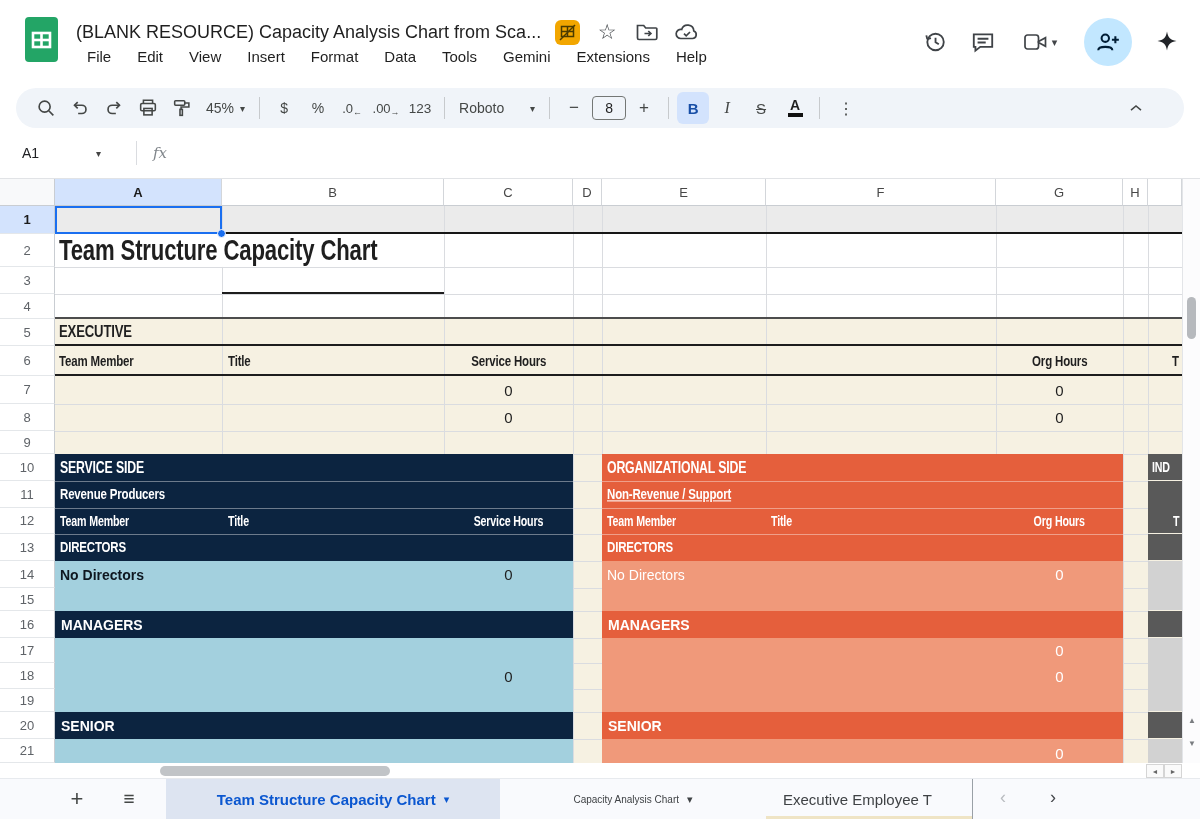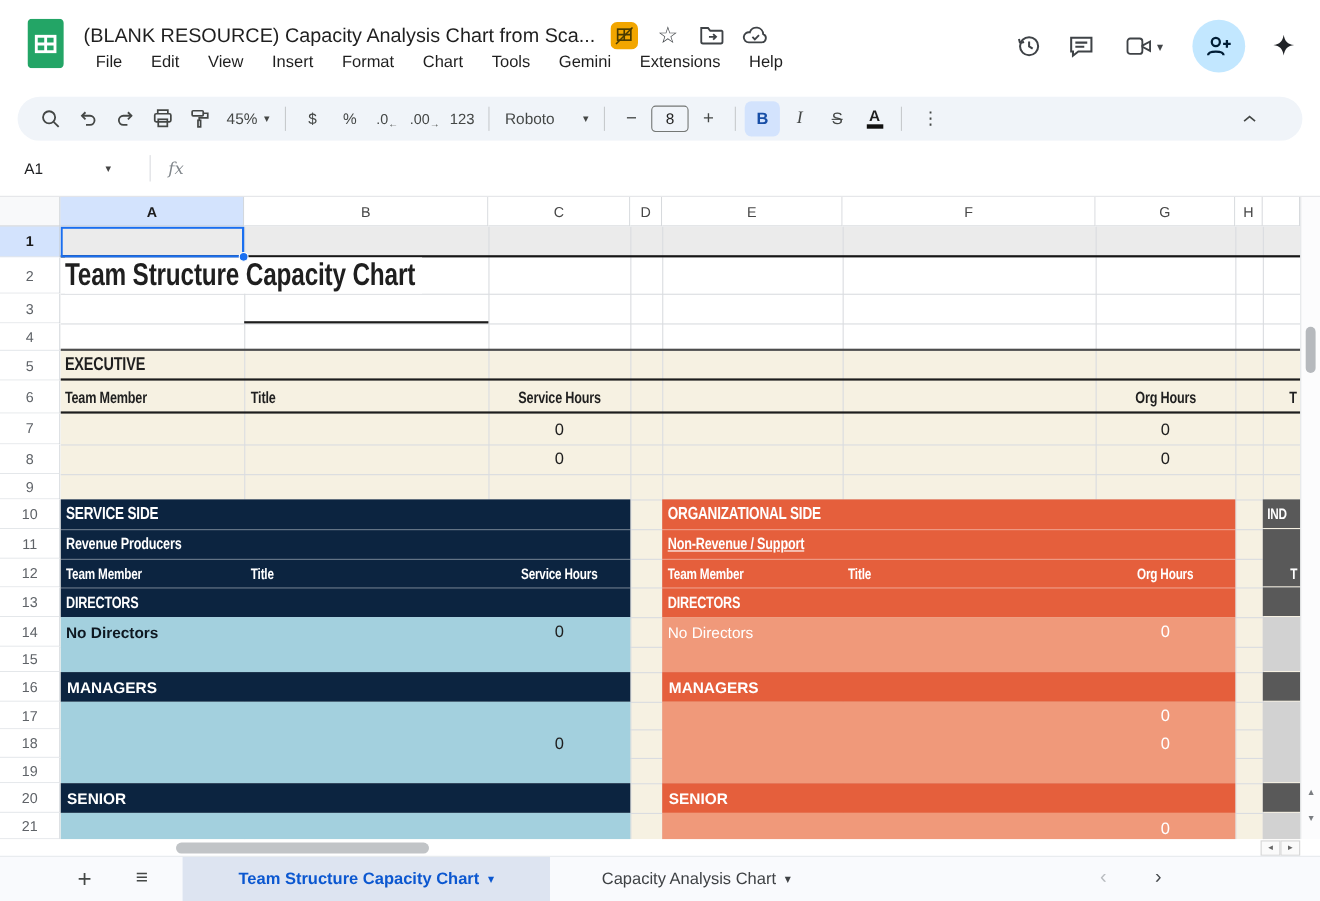--- a/index.html
+++ b/index.html
@@ -87,21 +87,21 @@
   .harr { position:absolute; top:1px; width:18px; height:14px; border:1px solid #d5d5d5; background:#fafafa; font-size:7px; color:#666; display:flex; align-items:center; justify-content:center; }
 
   
   #tabbar { position:absolute; left:0; top:778px; width:1200px; height:41px; background:#f9fafd; border-top:1px solid #e7eaee; display:flex; align-items:center; }
   #add-sheet { margin-left:62px; font-size:22px; color:#444746; width:30px; text-align:center; cursor:pointer; }
   #all-sheets { margin-left:22px; font-size:19px; color:#444746; width:30px; text-align:center; cursor:pointer; }
   #tab-active { position:absolute; left:166px; top:0; width:334px; height:41px; background:#dde4f1; display:flex; align-items:center; justify-content:center; gap:8px; cursor:pointer; }
   #tab-active .lbl { font-size:15px; font-weight:700; color:#0b57d0; }
   #tab-active .crt { font-size:11px; color:#0b57d0; }
   #tab-2 { position:absolute; left:500px; top:0; width:266px; height:41px; display:flex; align-items:center; justify-content:center; gap:8px; cursor:pointer; }
-  #tab-2 .lbl { font-size:15px; color:#3f4245; }
+  #tab-2 .lbl { font-size:10px; color:#3f4245; }
   #tab-2 .crt { font-size:11px; color:#3f4245; }
   #tab-3 { position:absolute; left:766px; top:0; width:207px; height:41px; display:flex; align-items:center; overflow:hidden; border-right:1.5px solid #9aa0a6; cursor:pointer; }
   #tab-3 .lbl { font-size:15px; color:#3f4245; padding-left:17px; white-space:nowrap; }
   #tab-3 .colorbar { position:absolute; left:0; bottom:0; width:207px; height:4px; background:#efe4c5; }
   #tabnav-left { position:absolute; left:990px; top:8px; font-size:18px; color:#b9bcc0; width:26px; text-align:center; cursor:pointer; }
   #tabnav-right { position:absolute; left:1040px; top:8px; font-size:18px; color:#45484c; width:26px; text-align:center; cursor:pointer; }
 
   svg.ic { display:block; }
 </style>
 </head>
@@ -142,21 +142,21 @@
           <path d="M10 13.6l2.2 2.2 3.8-3.8"></path>
         </svg>
       </span>
     </div>
     <nav id="menubar">
       <span>File</span>
       <span>Edit</span>
       <span>View</span>
       <span>Insert</span>
       <span>Format</span>
-      <span>Chart</span>
+      <span>Data</span>
       <span>Tools</span>
       <span>Gemini</span>
       <span>Extensions</span>
       <span>Help</span>
     </nav>
     <div id="topbar-right">
       <span class="ticon">
         <svg class="ic" width="26" height="26" viewBox="0 0 24 24" fill="none" stroke="#3f4347" stroke-width="1.7">
           <circle cx="12.5" cy="12" r="7.6"></circle>
           <path d="M12.5 8v4.2l3 1.9"></path>
@@ -482,17 +482,21 @@
     <span id="add-sheet">+</span>
     <span id="all-sheets">≡</span>
     <div id="tab-active">
       <span class="lbl">Team Structure Capacity Chart</span>
       <span class="crt">▾</span>
     </div>
     <div id="tab-2">
       <span class="lbl">Capacity Analysis Chart</span>
       <span class="crt">▾</span>
     </div>
+    <div id="tab-3">
+      <span class="lbl">Executive Employee T</span>
+      <span class="colorbar"></span>
+    </div>
     <span id="tabnav-left">‹</span>
     <span id="tabnav-right">›</span>
   </div>
 
 </div>
 
 </body></html>

